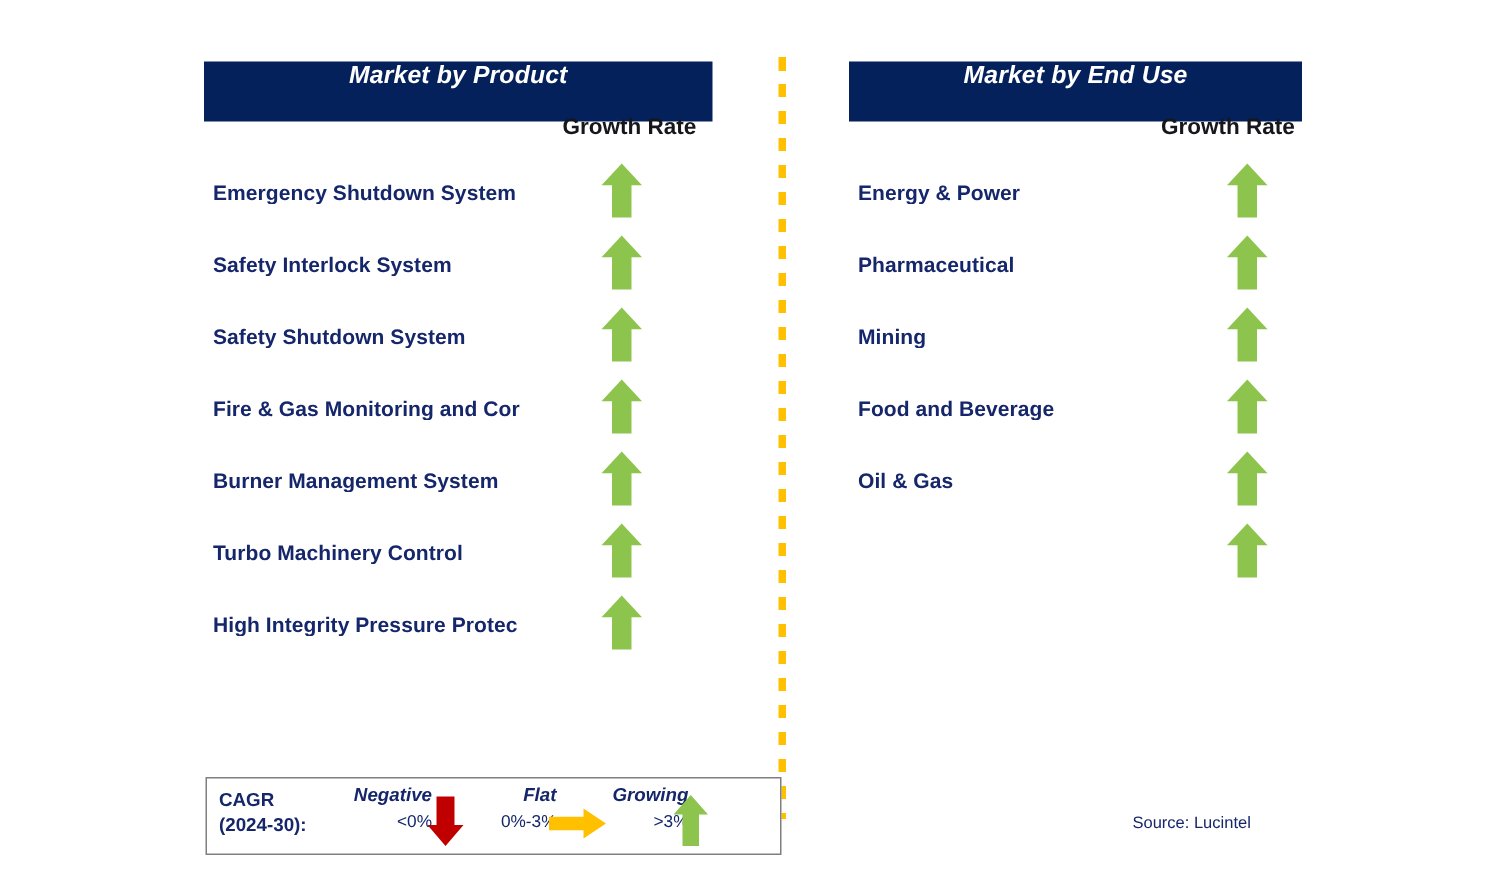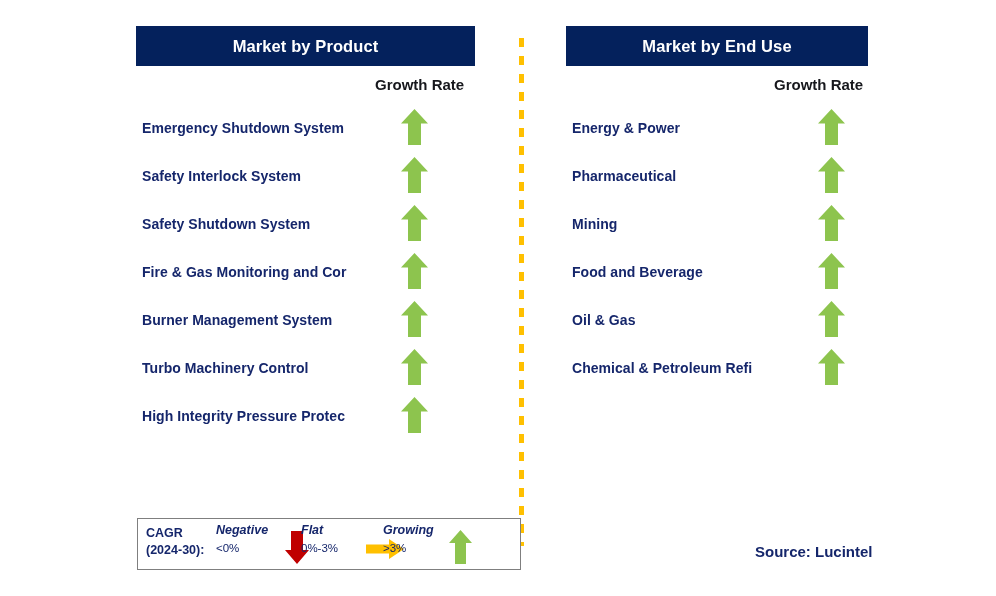--- a/index.html
+++ b/index.html
@@ -19,29 +19,29 @@
   .panel {
     position: absolute;
     top: 0;
     height: 596px;
   }
   #panel-product { left: 136px; width: 339px; }
   #panel-enduse  { left: 566px; width: 302px; }
 
   .panel-header {
     position: absolute;
-    top: 26px;
+    top: 41px;
     left: 0;
     width: 100%;
     height: 40px;
     background: #04215c;
     display: flex;
-    align-items: center;
     justify-content: center;
     box-sizing: border-box;
+    font-style: italic;
   }
   .panel-header-text {
     color: #ffffff;
     font-size: 16.5px;
     font-weight: bold;
     letter-spacing: 0.1px;
     white-space: nowrap;
   }
 
   .growth-rate-label {
@@ -128,21 +128,21 @@
     top: 6px;
     font-size: 12.5px;
     font-weight: bold;
     color: #15266b;
     line-height: 17px;
     white-space: nowrap;
   }
   .legend-item {
     position: absolute;
     top: 4px;
-    text-align: left;
+    text-align: right;
   }
   .legend-title {
     font-size: 12.5px;
     font-weight: bold;
     font-style: italic;
     color: #15266b;
     white-space: nowrap;
   }
   .legend-value {
     font-size: 11.5px;
@@ -159,22 +159,22 @@
   }
   #legend-arrow-down { left: 146px; top: 11px; width: 26px; height: 35px; }
   #legend-arrow-flat { left: 227px; top: 19px; width: 40px; height: 22px; }
   #legend-arrow-up   { left: 310px; top: 10px; width: 25px; height: 36px; }
 
   
   #source-note {
     position: absolute;
     left: 755px;
     top: 543px;
-    font-size: 15px;
-    font-weight: bold;
+    font-size: 11px;
+    font-weight: normal;
     color: #15266b;
     white-space: nowrap;
   }
 </style>
 </head>
 <body>
 
 <div class="panel" id="panel-product">
 
   <div class="panel-header">
@@ -302,21 +302,20 @@
     <div class="row">
       <div class="row-label">Oil &amp; Gas</div>
       <div class="row-arrow">
         <svg class="arrow-up-green" viewBox="0 0 29 38" xmlns="http://www.w3.org/2000/svg">
           <polygon points="14.5,1 28,15.5 21,15.5 21,37 8,37 8,15.5 1,15.5" fill="#8dc44e"></polygon>
         </svg>
       </div>
     </div>
 
     <div class="row">
-      <div class="row-label">Chemical &amp; Petroleum Refi</div>
       <div class="row-arrow">
         <svg class="arrow-up-green" viewBox="0 0 29 38" xmlns="http://www.w3.org/2000/svg">
           <polygon points="14.5,1 28,15.5 21,15.5 21,37 8,37 8,15.5 1,15.5" fill="#8dc44e"></polygon>
         </svg>
       </div>
     </div>
 
 
   </div>
 </div>

